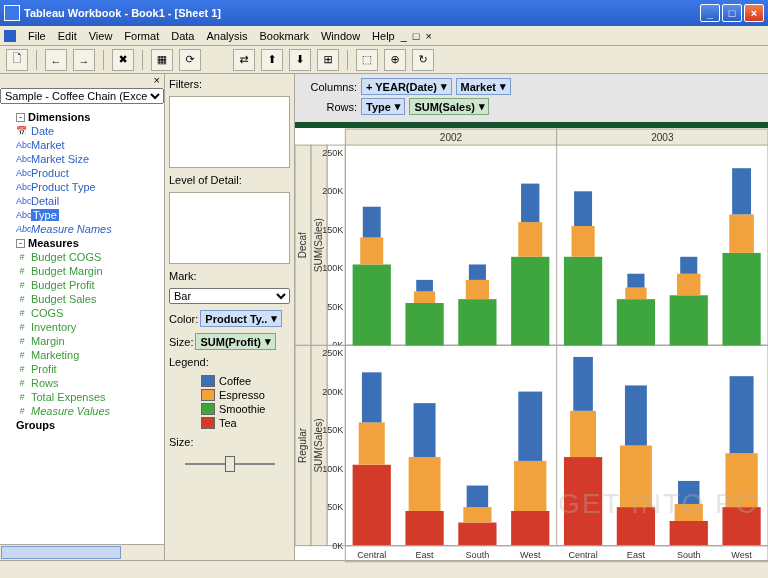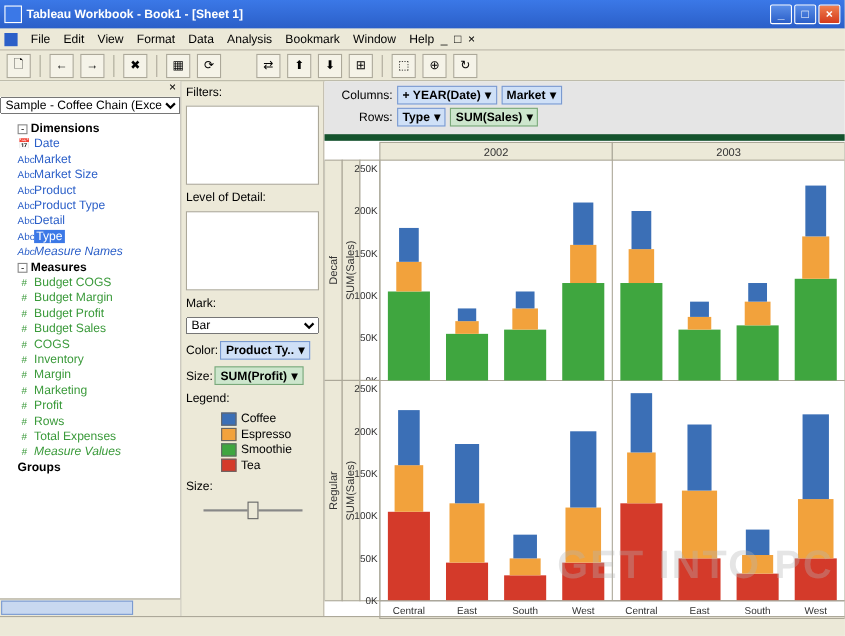--- a/index.html
+++ b/index.html
@@ -46,21 +46,21 @@
 .shelfrow { display: flex; align-items: center; gap: 4px; margin-bottom: 3px; }
 .shelfrow .lbl { width: 56px; text-align: right; }
 .chart { flex: 1; position: relative; }
 svg { width: 100%; height: 100%; }
 .axistxt { font-size: 9px; fill: #333; }
 .hdrtxt { font-size: 10px; fill: #333; }
 .rottxt { font-size: 10px; fill: #333; }
 .status { height: 32px; background: #ece9d8; border-top: 1px solid #aca899; padding: 17px 6px; }
 .hscroll { height: 16px; background: #ece9d8; border-top: 1px solid #aca899; display: flex; }
 .hscroll .thumb { width: 120px; background: #c8d8f0; border: 1px solid #7a9ad0; margin: 1px; }
-.watermark { position: absolute; right: 10px; bottom: 30px; font-size: 36px; font-weight: bold; color: rgba(180,180,180,0.35); letter-spacing: 2px; pointer-events: none; }
+.watermark { position: absolute; right: 10px; bottom: 43px; font-size: 28px; font-weight: normal; color: rgba(180,180,180,0.35); letter-spacing: 2px; pointer-events: none; }
 </style>
 </head>
 <body>
 
 <div class="titlebar">
   <div class="icon"></div>
   <span>Tableau Workbook - Book1 - [Sheet 1]</span>
   <div class="spacer"></div>
   <div class="winbtn">_</div>
   <div class="winbtn">□</div>

